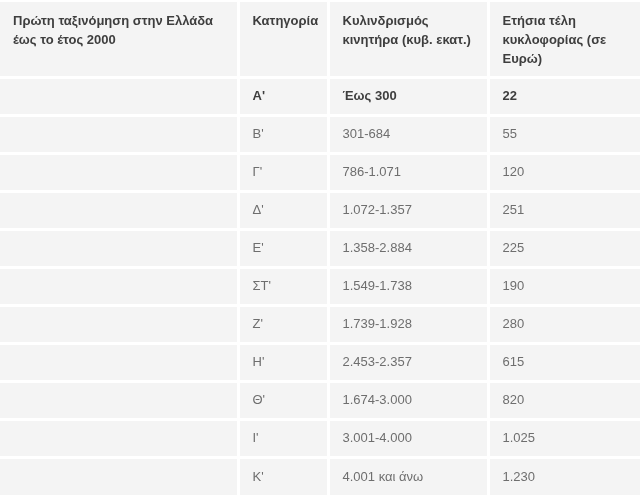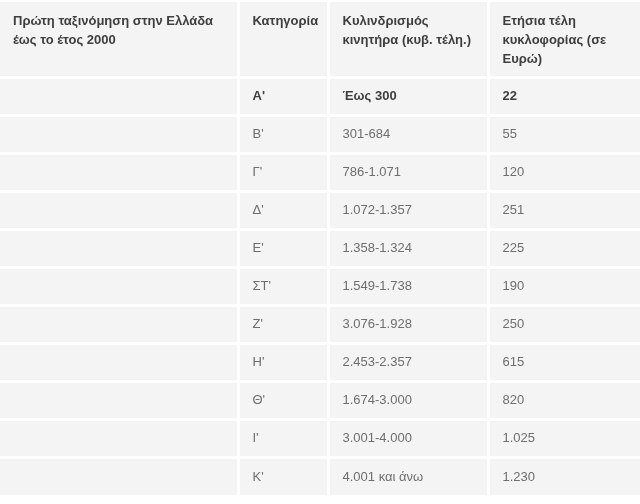--- a/index.html
+++ b/index.html
@@ -64,21 +64,21 @@
   <colgroup>
     <col class="c1">
       <col class="c2">
       <col class="c3">
       <col class="c4">
   </colgroup>
   <tbody>
       <tr>
     <th>Πρώτη ταξινόμηση στην Ελλάδα έως το έτος 2000</th>
     <th>Κατηγορία</th>
-    <th>Κυλινδρισμός κινητήρα (κυβ. τέλη.)</th>
+    <th>Κυλινδρισμός κινητήρα (κυβ. εκατ.)</th>
     <th>Ετήσια τέλη κυκλοφορίας (σε Ευρώ)</th>
   </tr>
 
   <tr class="row-emphasis">
     <td></td>
     <td>Α'</td>
     <td>Έως 300</td>
     <td>22</td>
   </tr>
   <tr>
@@ -95,34 +95,34 @@
   </tr>
   <tr>
     <td></td>
     <td>Δ'</td>
     <td>1.072-1.357</td>
     <td>251</td>
   </tr>
   <tr>
     <td></td>
     <td>Ε'</td>
-    <td>1.358-1.324</td>
+    <td>1.358-2.884</td>
     <td>225</td>
   </tr>
   <tr>
     <td></td>
     <td>ΣΤ'</td>
     <td>1.549-1.738</td>
     <td>190</td>
   </tr>
   <tr>
     <td></td>
     <td>Ζ'</td>
-    <td>3.076-1.928</td>
-    <td>250</td>
+    <td>1.739-1.928</td>
+    <td>280</td>
   </tr>
   <tr>
     <td></td>
     <td>Η'</td>
     <td>2.453-2.357</td>
     <td>615</td>
   </tr>
   <tr>
     <td></td>
     <td>Θ'</td>

